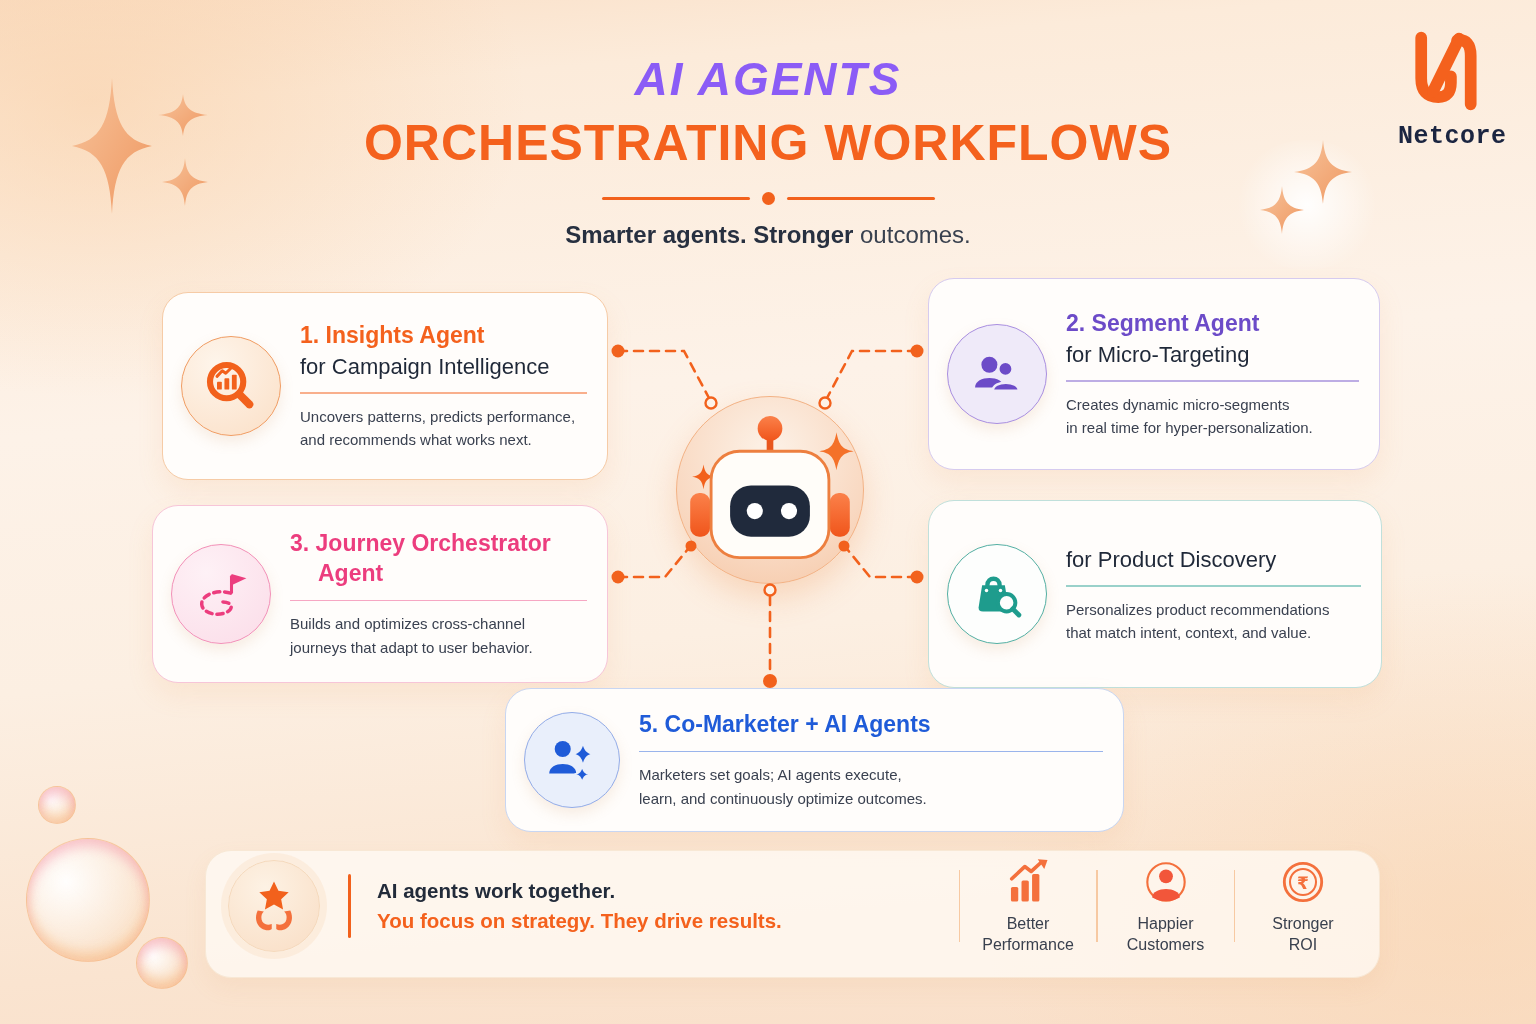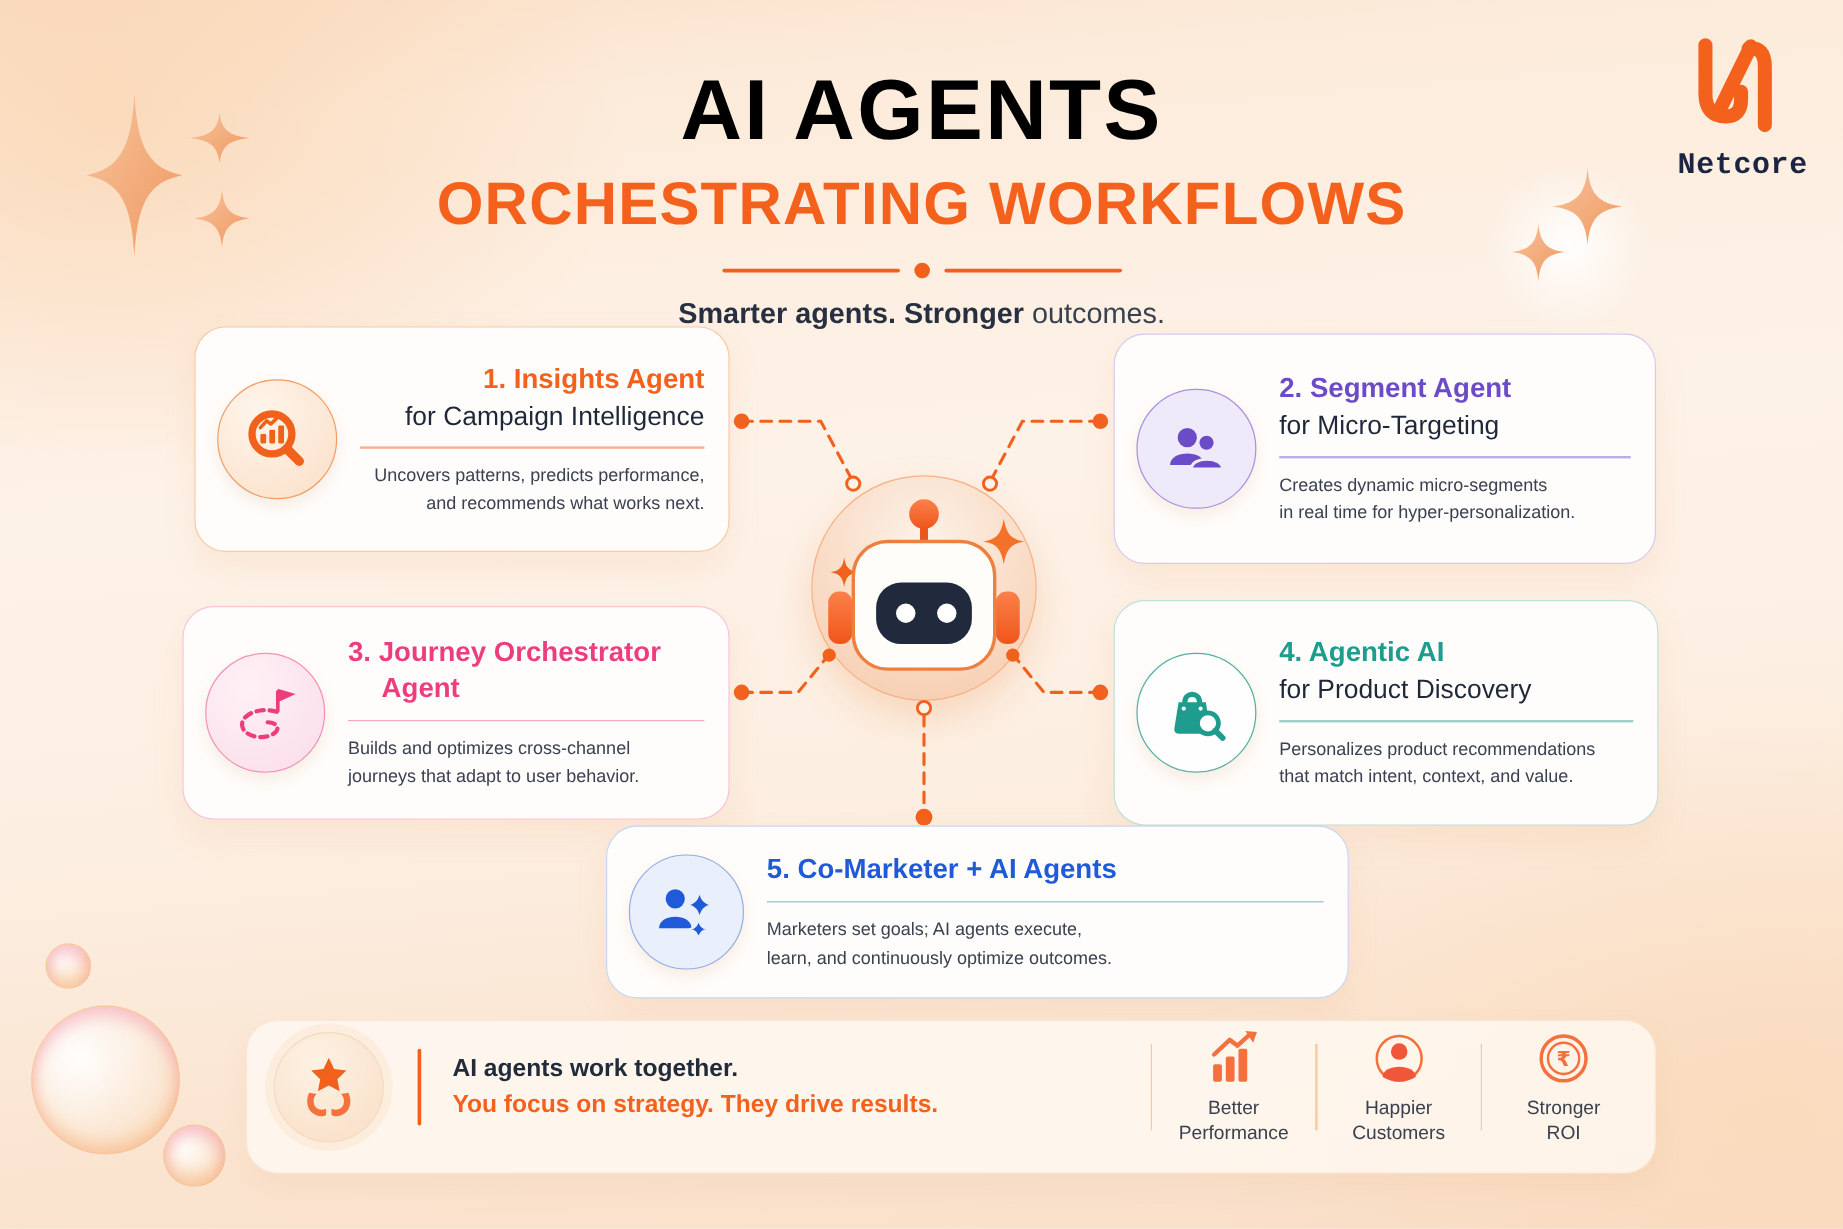--- a/index.html
+++ b/index.html
@@ -9,37 +9,37 @@
     position:relative;
     background:
       radial-gradient(620px 420px at 6% 10%, rgba(249,205,162,.55), transparent 70%),
       radial-gradient(700px 500px at 96% 90%, rgba(249,210,170,.45), transparent 70%),
       linear-gradient(175deg,#FAE0C8 0%,#FCEBDA 10%,#FDF2E8 38%,#FCEFE2 60%,#FAE4D0 85%,#F9DFC9 100%);
   }
   .abs { position:absolute; }
 
   
   .header { position:absolute; top:52px; left:0; right:0; text-align:center; z-index:2; }
-  .title { font-size:71px; font-weight:800; letter-spacing:2px; color:#000000; }
+  .title { font-size:46px; font-weight:800; letter-spacing:2px; color:#8b5cf6;font-style:italic; }
   .subtitle { margin-top:8px; font-size:50px; font-weight:800; letter-spacing:1px; color:#F4611D; }
   .hdr-divider { margin:20px auto 0; width:340px; display:flex; align-items:center; justify-content:center; gap:12px; }
   .hdr-divider .line { height:2.5px; width:148px; background:#F2611C; border-radius:2px; }
   .hdr-divider .dot { width:13px; height:13px; border-radius:50%; background:#F2611C; }
   .tagline { margin-top:16px; font-size:24px; color:#273040; }
   .tagline .strong { font-weight:700; }
   .tagline .light { font-weight:400; color:#39414f; }
 
   
   .brand { position:absolute; top:26px; right:34px; width:104px; text-align:center; z-index:2; }
   .brand-label { margin-top:2px; font-size:25px; font-weight:800; color:#1B2541; letter-spacing:.5px;font-family:Liberation Mono, monospace; }
 
   
   .card { position:absolute; background:#FFFDFB; border-radius:26px; z-index:3;
           box-shadow:0 12px 26px rgba(236,160,100,.13); display:flex; align-items:center; padding:20px 20px 20px 18px; }
-  #card1 { left:162px; top:272px; width:446px; height:188px; border:1.5px solid #F6CBA6;text-align:right; }
+  #card1 { left:162px; top:292px; width:446px; height:188px; border:1.5px solid #F6CBA6; }
   #card2 { left:928px; top:278px; width:452px; height:192px; border:1.5px solid #D6CBEF; }
   #card3 { left:152px; top:505px; width:456px; height:178px; border:1.5px solid #F7C5D8; }
   #card4 { left:928px; top:500px; width:454px; height:188px; border:1.5px solid #C0E0DB; }
   #card5 { left:505px; top:688px; width:619px; height:144px; border:1.5px solid #C8D6F2; }
   .icon-circle { flex:0 0 auto; width:100px; height:100px; border-radius:50%;
                  display:flex; align-items:center; justify-content:center; margin-right:19px;
                  box-shadow:0 6px 14px rgba(200,140,90,.15); }
   #card5 .icon-circle { width:96px; height:96px; }
   .c1 .icon-circle { background:radial-gradient(circle at 35% 28%,#FEF5EB,#FBDFC6); border:1px solid #F09C62; }
   .c2 .icon-circle { background:#EFEAF9; border:1px solid #A98FE0; }
@@ -273,21 +273,20 @@
     <svg width="56" height="56" viewBox="0 0 64 64">
       <path d="M15,22 L41,22 L45,47 Q45.5,52 40,52 L16,52 Q10.5,52 11,47 Z" fill="#1E9C8D"></path>
       <path d="M21,22 C21,12 35,12 35,22" fill="none" stroke="#1E9C8D" stroke-width="5" stroke-linecap="round"></path>
       <circle cx="20" cy="28" r="2" fill="#FDFEFD"></circle>
         <circle cx="36" cy="28" r="2" fill="#FDFEFD"></circle>
       <circle cx="43" cy="42" r="10" fill="#FDFEFD" stroke="#1E9C8D" stroke-width="4.5"></circle>
       <line x1="50" y1="49" x2="57" y2="56" stroke="#1E9C8D" stroke-width="5.5" stroke-linecap="round"></line>
     </svg>
   </div>
   <div class="card-body">
-    <div class="card-title">4. Agentic AI</div>
 
     <div class="card-sub">for Product Discovery</div>
     <hr class="rule">
     <div class="card-desc">
       <div>Personalizes product recommendations</div>
       <div>that match intent, context, and value.</div>
     </div>
   </div>
 </div>
 

